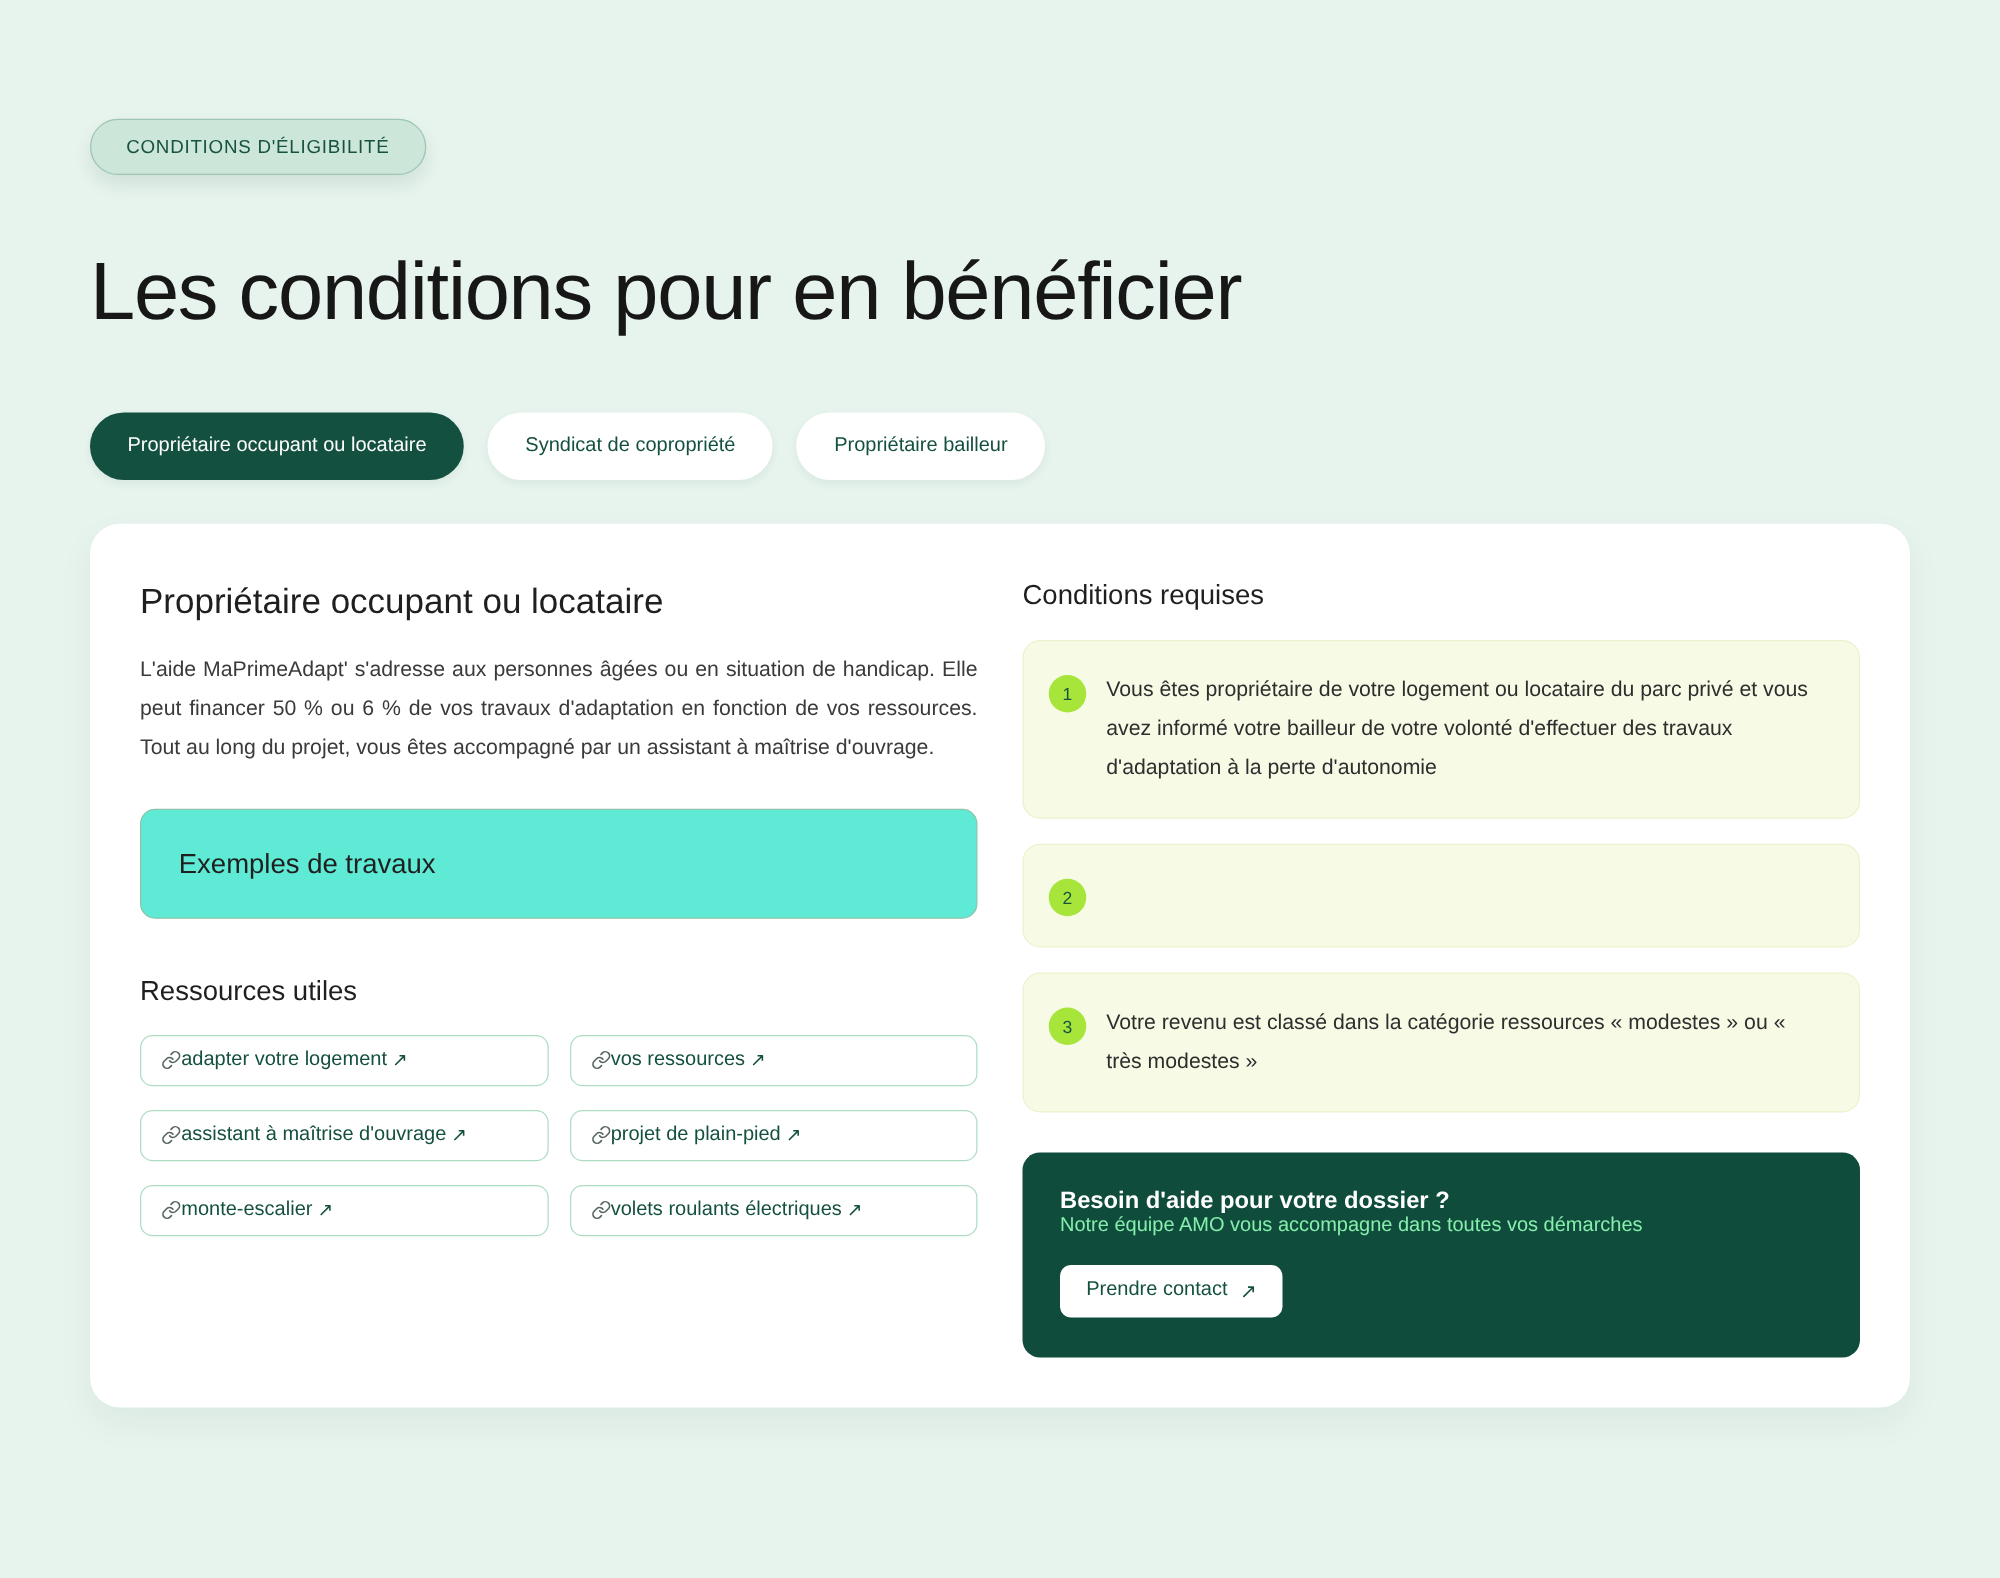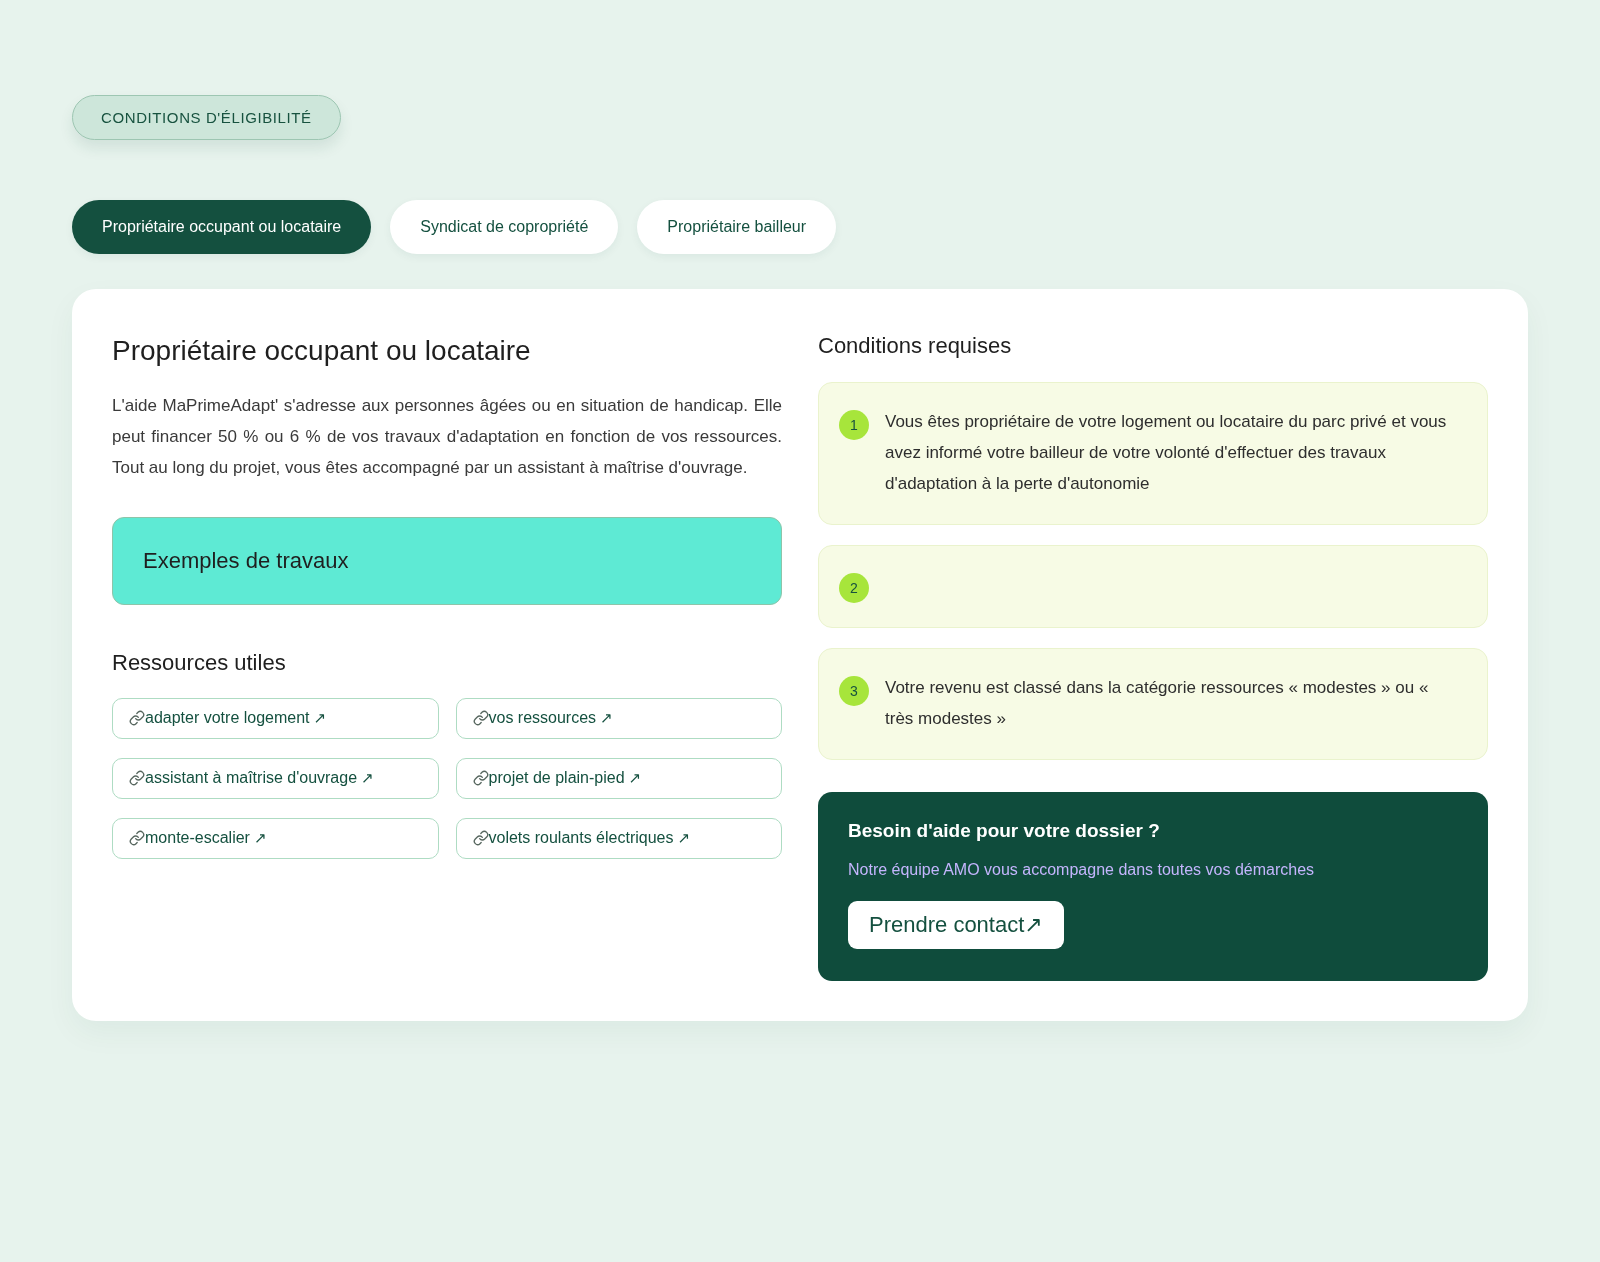--- a/index.html
+++ b/index.html
@@ -158,41 +158,43 @@
   }
 
   
   .help-card {
     margin-top: 32px;
     background: #0f4c3c;
     border-radius: 14px;
     padding: 28px 30px 32px;
   }
   .help-card .help-title { color: #ffffff; font-size: 19px; font-weight: 700; }
-  .help-card .help-sub { margin-top: 19px; color: #c4b5fd; font-size: 16px; }
+  .help-card .help-sub { margin-top: 0; color: #86efac; font-size: 16px; }
   .help-btn {
     margin-top: 22px;
     display: inline-flex;
+    gap: 10px;
     background: #ffffff;
     color: #14503f;
     border: none;
     border-radius: 9px;
     padding: 11px 21px;
     font-family: "Liberation Sans", sans-serif;
-    font-size: 22px;
+    font-size: 16px;
     cursor: pointer;
   }
 </style>
 </head>
 <body>
 
 <div class="wrap">
 
   <div class="badge">CONDITIONS D'ÉLIGIBILITÉ</div>
 
+  <h1 class="page-title">Les conditions pour en bénéficier</h1>
 
   <div class="tabs">
     <button class="tab active">Propriétaire occupant ou locataire</button>
     <button class="tab">Syndicat de copropriété</button>
     <button class="tab">Propriétaire bailleur</button>
   </div>
 
   <div class="panel">
 
     <div class="col-left">

